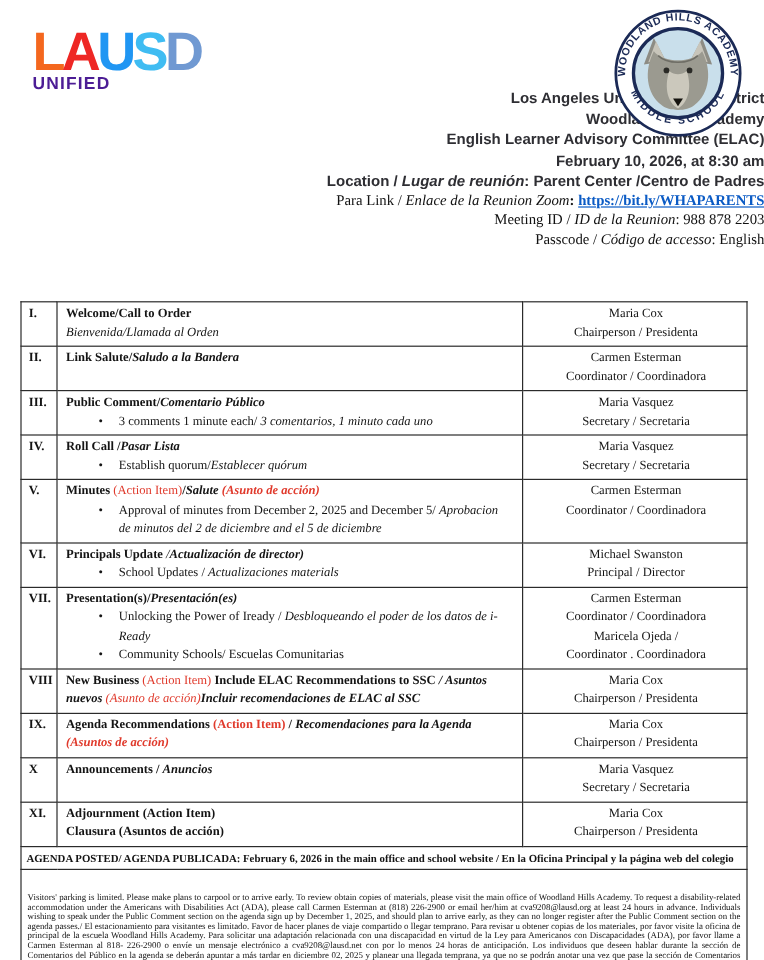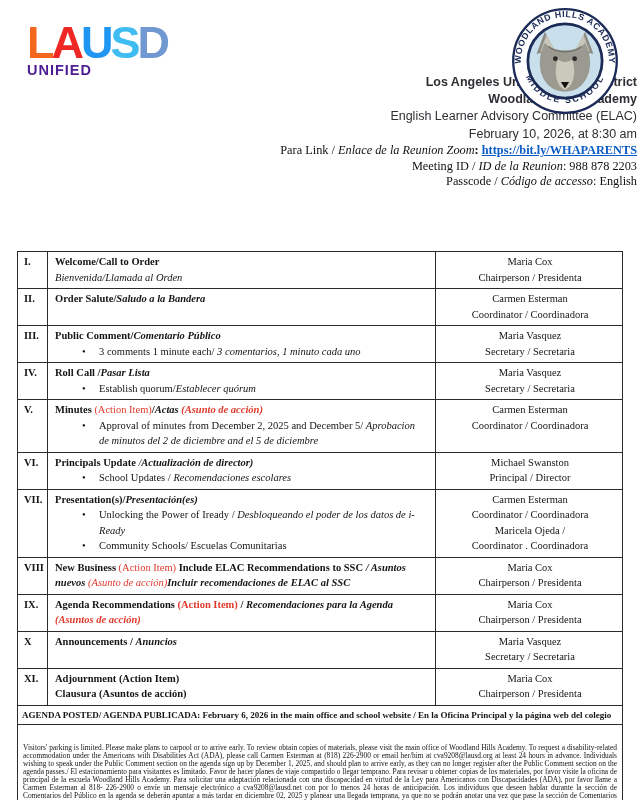--- a/index.html
+++ b/index.html
@@ -21,21 +21,21 @@
     font-family: "Liberation Sans", "DejaVu Sans", sans-serif;
     font-weight: bold; font-size: 14.5px; letter-spacing: 1px;
     color: #F4671E; margin-top: -1px;
   }
   .seal { position: absolute; right: 17px; top: 6px; width: 110px; height: 110px; }
 
   
   .title-block { padding-top: 74px; text-align: right; }
   .t-sans {
     font-family: "Liberation Sans", "DejaVu Sans", sans-serif;
-    font-size: 12.5px; line-height: 17.2px; color: #2e2e33;
+    font-size: 12.5px; line-height: 17.2px; color: #2e2e33; font-weight: bold;
   }
   .t-sans.bold { font-weight: bold; }
   .t-serif { font-size: 12.3px; line-height: 15.8px; color: #111; }
   .ital { font-style: italic; }
   .bold { font-weight: bold; }
   .red  { color: #e03a2c; }
   .link { color: #0b5bc5; font-weight: bold; text-decoration: underline; }
 
   
   table.agenda {
@@ -94,20 +94,21 @@
         <path d="M42,44 C46,48 52,50 60,50 C68,50 74,48 78,44" fill="none" stroke="#6f6e66" stroke-width="1.4"></path>
       </g>
     </svg>
   </div>
 
   <section class="title-block">
     <div class="t-sans bold">Los Angeles Unified School District</div>
     <div class="t-sans bold">Woodland Hills Academy</div>
     <div class="t-sans">English Learner Advisory Committee (ELAC)</div>
     <div class="t-sans">February 10, 2026, at 8:30 am</div>
+    <div class="t-sans"><span>Location / </span><span class="ital">Lugar de reunión</span><span>: Parent Center /Centro de Padres</span></div>
     <div class="t-serif"><span>Para Link / </span><span class="ital">Enlace de la Reunion Zoom</span><span class="bold">: </span><a href="#" class="link">https://bit.ly/WHAPARENTS</a></div>
     <div class="t-serif"><span>Meeting ID / </span><span class="ital">ID de la Reunion</span><span>: 988 878 2203</span></div>
     <div class="t-serif"><span>Passcode / </span><span class="ital">Código de accesso</span><span>: English</span></div>
   </section>
 
   <table class="agenda">
     <tbody>
         <tr>
           <td class="col-num">I.</td>
           <td class="col-main">
@@ -115,21 +116,21 @@
             <div class="text-line"><span class="ital">Bienvenida/Llamada al Orden</span></div>
           </td>
           <td class="col-right">
             <div class="right-line">Maria Cox</div>
             <div class="right-line">Chairperson / Presidenta</div>
           </td>
         </tr>
         <tr>
           <td class="col-num">II.</td>
           <td class="col-main">
-            <div class="text-line"><span class="bold">Order Salute</span><span class="bold">/</span><span class="bold ital">Saludo a la Bandera</span></div>
+            <div class="text-line"><span class="bold">Link Salute</span><span class="bold">/</span><span class="bold ital">Saludo a la Bandera</span></div>
           </td>
           <td class="col-right">
             <div class="right-line">Carmen Esterman</div>
             <div class="right-line">Coordinator / Coordinadora</div>
           </td>
         </tr>
         <tr>
           <td class="col-num">III.</td>
           <td class="col-main">
             <div class="text-line"><span class="bold">Public Comment</span><span class="bold">/</span><span class="bold ital">Comentario Público</span></div>
@@ -153,38 +154,38 @@
             </div>
           </td>
           <td class="col-right">
             <div class="right-line">Maria Vasquez</div>
             <div class="right-line">Secretary / Secretaria</div>
           </td>
         </tr>
         <tr>
           <td class="col-num">V.</td>
           <td class="col-main">
-            <div class="text-line"><span class="bold">Minutes </span><span class="red">(Action Item)</span><span class="bold">/</span><span class="bold ital">Actas </span><span class="bold ital red">(Asunto de acción)</span></div>
+            <div class="text-line"><span class="bold">Minutes </span><span class="red">(Action Item)</span><span class="bold">/</span><span class="bold ital">Salute </span><span class="bold ital red">(Asunto de acción)</span></div>
             <div class="bullet-line">
               <span class="dot">•</span>
               <span><span>Approval of minutes from December 2, 2025 and December 5/ </span><span class="ital">Aprobacion de minutos del 2 de diciembre and el 5 de diciembre</span></span>
             </div>
           </td>
           <td class="col-right">
             <div class="right-line">Carmen Esterman</div>
             <div class="right-line">Coordinator / Coordinadora</div>
           </td>
         </tr>
         <tr>
           <td class="col-num">VI.</td>
           <td class="col-main">
             <div class="text-line"><span class="bold">Principals Update </span><span class="ital">/</span><span class="bold ital">Actualización de director)</span></div>
             <div class="bullet-line">
               <span class="dot">•</span>
-              <span><span>School Updates / </span><span class="ital">Recomendaciones escolares</span></span>
+              <span><span>School Updates / </span><span class="ital">Actualizaciones materials</span></span>
             </div>
           </td>
           <td class="col-right">
             <div class="right-line">Michael Swanston</div>
             <div class="right-line">Principal / Director</div>
           </td>
         </tr>
         <tr>
           <td class="col-num">VII.</td>
           <td class="col-main">

